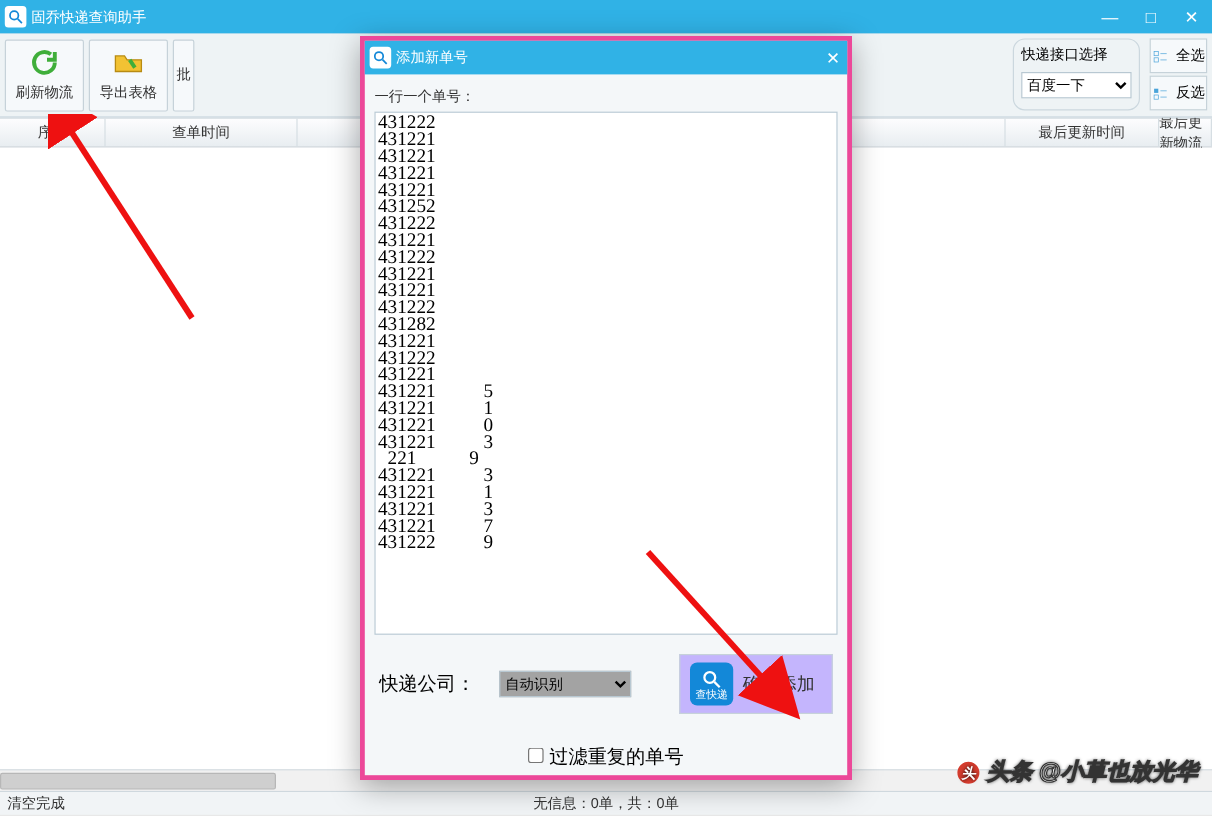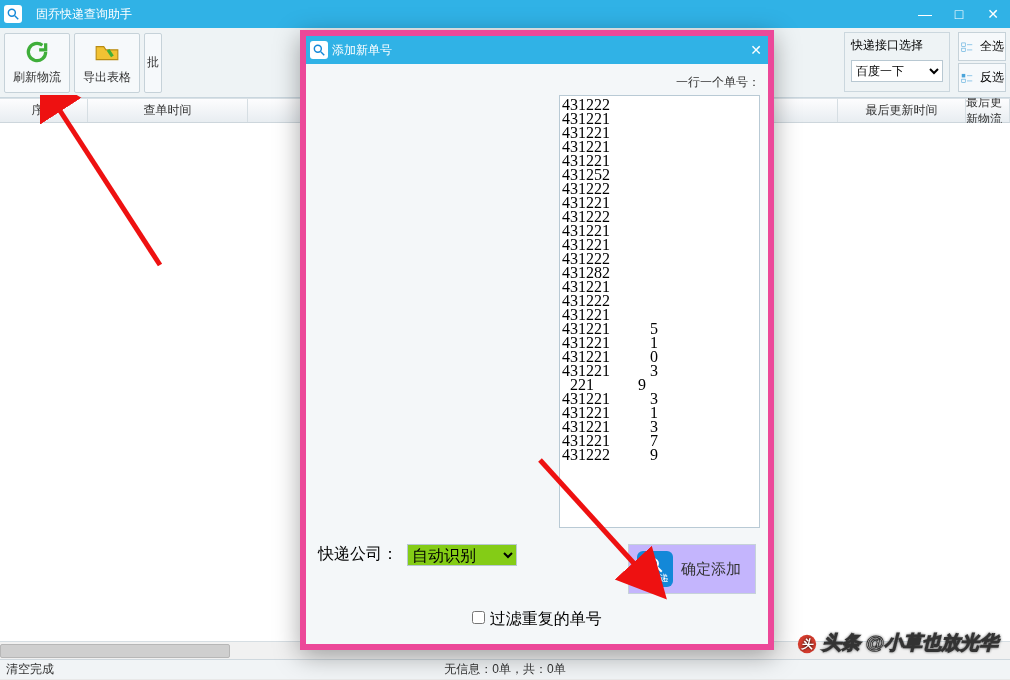--- a/index.html
+++ b/index.html
@@ -3,21 +3,21 @@
 <meta charset="utf-8">
 <style>
   * { box-sizing: border-box; margin: 0; padding: 0; font-family: "Microsoft YaHei", Arial, sans-serif; }
   body { width: 1010px; height: 680px; background: #e8e8e8; overflow: hidden; position: relative; }
 
   
   .titlebar {
     height: 28px; background: #30b2e6; display: flex; align-items: center;
     color: #fff; font-size: 12px; justify-content: space-between;
   }
-  .titlebar .left { display: flex; align-items: center; gap: 14px; padding-left: 4px;}
+  .titlebar .left { display: flex; align-items: center; gap: 4px; padding-left: 4px;}
   .titlebar .left .logo {
     width: 18px; height: 18px; background:#fff; border-radius:3px; display:flex;
     align-items:center; justify-content:center;
   }
   .titlebar .left .logo svg { width:14px; height:14px; }
   .titlebar .ctrl { display:flex; }
   .titlebar .ctrl div {
     width: 34px; height:28px; display:flex; align-items:center; justify-content:center;
     font-size:14px; cursor:pointer;
   }
@@ -35,21 +35,21 @@
   .toolbar .check {
     display:flex; align-items:center; font-size:12px; color:#333; gap:0;
   }
   .toolbar .progress {
     width:60px; height:8px; border:1px solid #88a; border-radius:3px;
     background:linear-gradient(#dfe9f5,#cddcef);
   }
 
   .iface-group {
     position:absolute; right:60px; top:4px; width:105px; height:60px;
-    border:1px solid #cbd7de; border-radius:0; padding:4px 6px 4px 6px; font-size:12px;
+    border:1px solid #cbd7de; border-radius:10px; padding:4px 6px 4px 6px; font-size:12px;
     background:#eef3f5;
   }
   .iface-group select {
     width:92px; font-size:12px; margin-top:6px; border:1px solid #b8c8d2; height:22px;
     background:#fff;
   }
 
   .side-btns {
     position:absolute; right:4px; top:4px; width:48px; display:flex; flex-direction:column; gap:2px;
   }
@@ -82,44 +82,44 @@
 
   .status {
     height:20px; background:#f1f4f6; border-top:1px solid #cfd8de;
     display:flex; align-items:center; font-size:12px; color:#333; padding:0 6px;
     justify-content:space-between;
   }
   .status .center{position:absolute; left:50%; transform:translateX(-50%);}
 
   
   .modal {
-    position:absolute; left:300px; top:30px; width:474px; height:620px;
-    box-shadow:0 6px 24px rgba(0,0,0,.35); border:6px solid #ec4899;
+    position:absolute; left:300px; top:30px; width:410px; height:620px;
+    box-shadow:0 6px 24px rgba(0,0,0,.35); border:4px solid #ec4899;
     display:flex; flex-direction:column; background:#f4f7f9;
   }
   .modal-title{
     height:28px; background:#30b2e6; color:#fff; font-size:12px;
     display:flex; align-items:center; justify-content:space-between; padding:0 6px 0 4px;
   }
   .modal-title .left{display:flex; align-items:center; gap:4px;}
   .modal-title .close{cursor:pointer; font-size:14px;}
   .modal-body{
     flex:1; padding:10px 8px 4px 8px; display:flex; flex-direction:column;
-    font-size:12px; color:#333;align-items:flex-end;
+    font-size:12px; color:#333;
   }
   .modal-body textarea{
     margin-top:4px; flex:1; resize:none; border:1px solid #b9cad5;
     font-size:16px; font-family:Liberation Serif, serif; padding:2px 2px; line-height:14px;
     background:#fff; overflow-y:scroll; white-space:pre;
   }
   .modal-foot{
-    padding:12px 12px 14px 12px; display:flex; gap:9px; flex-wrap:wrap;
+    padding:12px 12px 4px 12px; display:flex; align-items:center; gap:20px; flex-wrap:wrap;
   }
   .modal-foot select{
-    width:110px; height:22px; border:1px solid #b8c8d2; font-size:16px; background:#84cc16;
+    width:110px; height:22px; border:1px solid #b8c8d2; font-size:12px; background:#a3a3a3;
   }
   .big-btn{
     margin-left:auto; border:1px solid #c6d2d9; background:#c4b5fd;
     display:flex; align-items:center; gap:8px; padding:6px 14px 6px 8px;
     font-size:15px; color:#333;
   }
   .big-btn .badge{
     width:36px; height:36px; background:#1388d8; border-radius:6px;
     display:flex; align-items:center; justify-content:center; flex-direction:column;
   }

